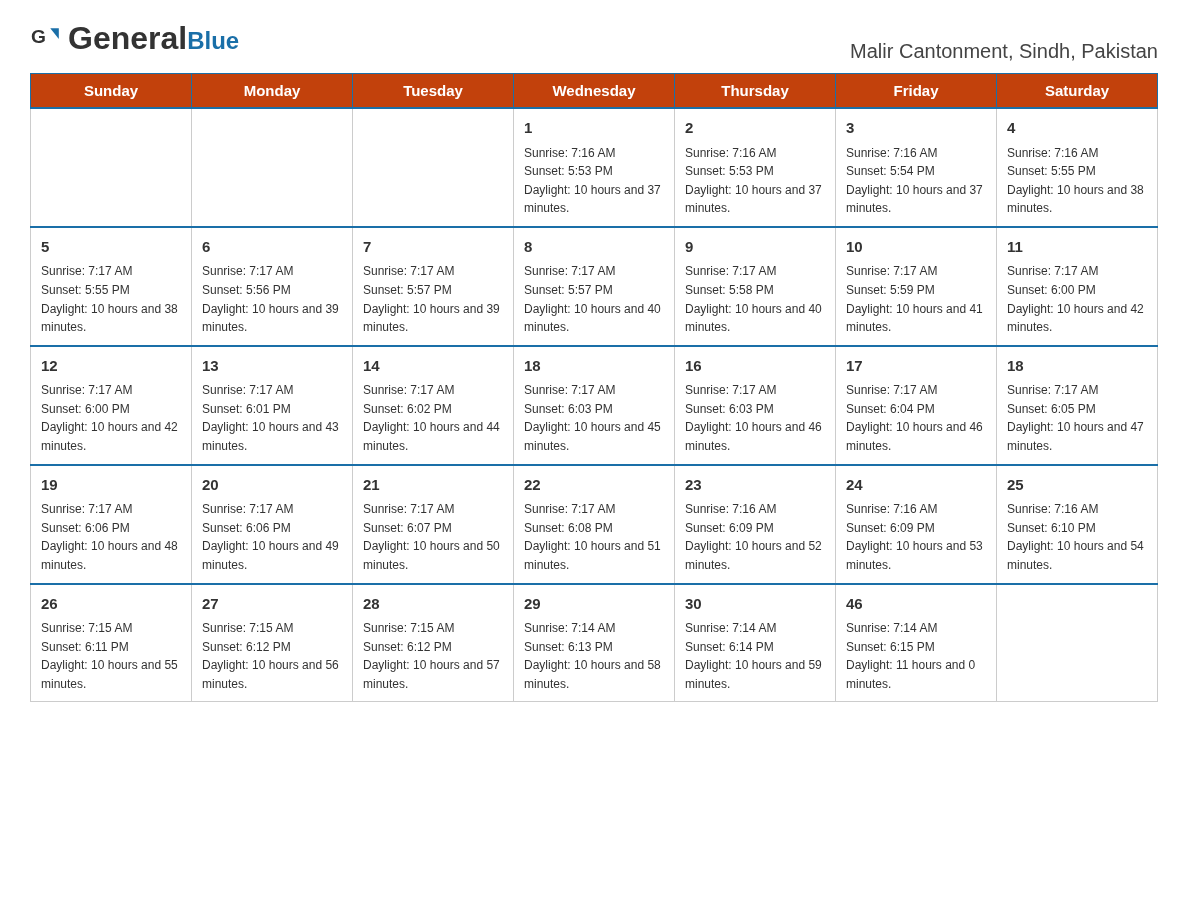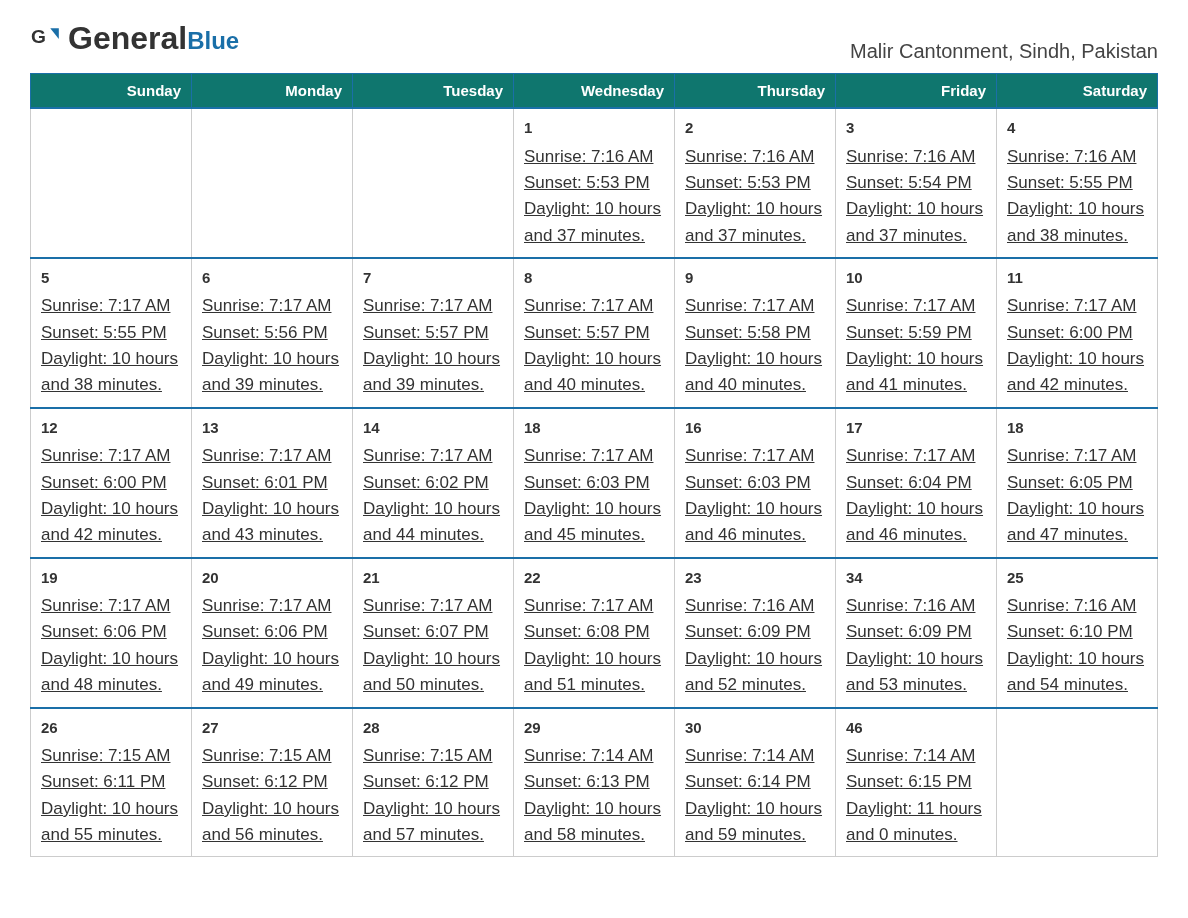--- a/index.html
+++ b/index.html
@@ -39,26 +39,26 @@
       font-size: 20px;
       color: #444;
       margin-top: 20px;
     }
     .calendar {
       width: 100%;
       border-collapse: collapse;
       margin-top: 10px;
     }
     .calendar th {
-      background-color: #0f766e;
+      background-color: #c2410c;
       color: #fff;
       font-size: 15px;
       font-weight: bold;
       padding: 8px 10px;
-      text-align: right;
+      text-align: center;
       border: 1px solid #1a6fa8;
     }
     .calendar td {
       vertical-align: top;
       padding: 8px 10px;
       border: 1px solid #ccc;
       border-top: 2px solid #1a6fa8;
       width: 14.28%;
       min-height: 100px;
       font-size: 13px;
@@ -67,24 +67,23 @@
     .calendar td.empty {
       background: #fff;
       border-top: 2px solid #1a6fa8;
     }
     .day-number {
       font-size: 15px;
       font-weight: bold;
       margin-bottom: 4px;
     }
     .day-info {
-      font-size: 17px;
+      font-size: 12px;
       color: #333;
       line-height: 1.55;
-      text-decoration: underline;
     }
   </style>
 </head>
 <body>
 
 <div class="header">
   <div class="logo">
     <svg class="logo-icon" viewBox="0 0 60 60" xmlns="http://www.w3.org/2000/svg">
       <text x="2" y="38" font-size="36" font-weight="bold" fill="#333" font-family="Arial">G</text>
       <polygon points="38,10 54,10 54,30" fill="#1a6fa8"></polygon>
@@ -253,21 +252,21 @@
 Sunset: 6:08 PM
 Daylight: 10 hours and 51 minutes.</div>
         </td>
         <td>
           <div class="day-number">23</div>
           <div class="day-info" style="white-space: pre-line;">Sunrise: 7:16 AM
 Sunset: 6:09 PM
 Daylight: 10 hours and 52 minutes.</div>
         </td>
         <td>
-          <div class="day-number">34</div>
+          <div class="day-number">24</div>
           <div class="day-info" style="white-space: pre-line;">Sunrise: 7:16 AM
 Sunset: 6:09 PM
 Daylight: 10 hours and 53 minutes.</div>
         </td>
         <td>
           <div class="day-number">25</div>
           <div class="day-info" style="white-space: pre-line;">Sunrise: 7:16 AM
 Sunset: 6:10 PM
 Daylight: 10 hours and 54 minutes.</div>
         </td>

